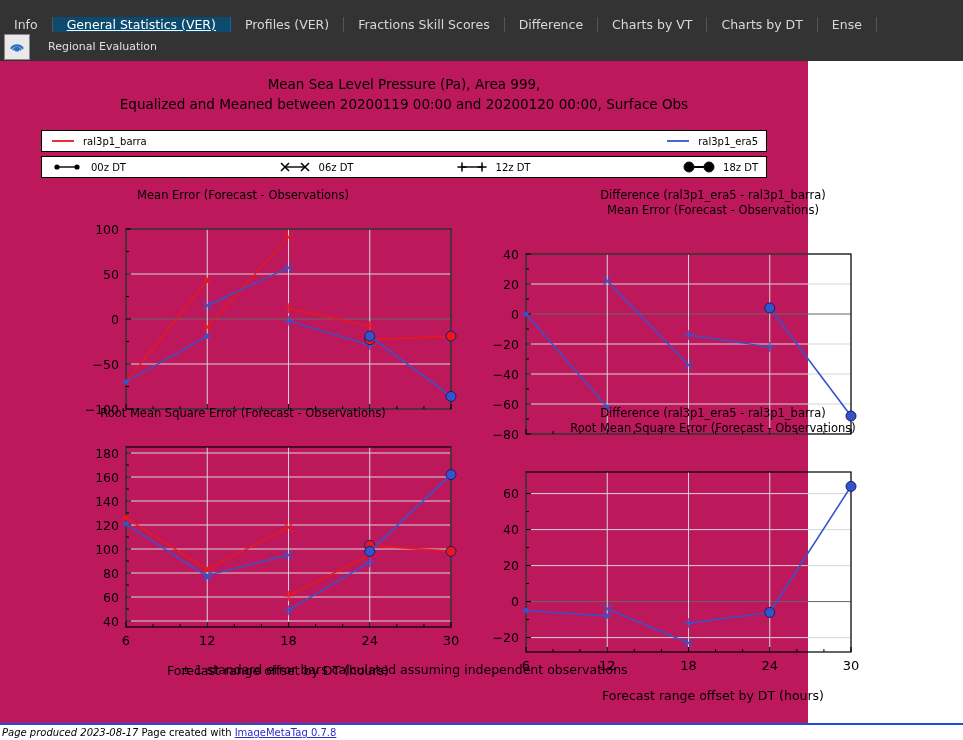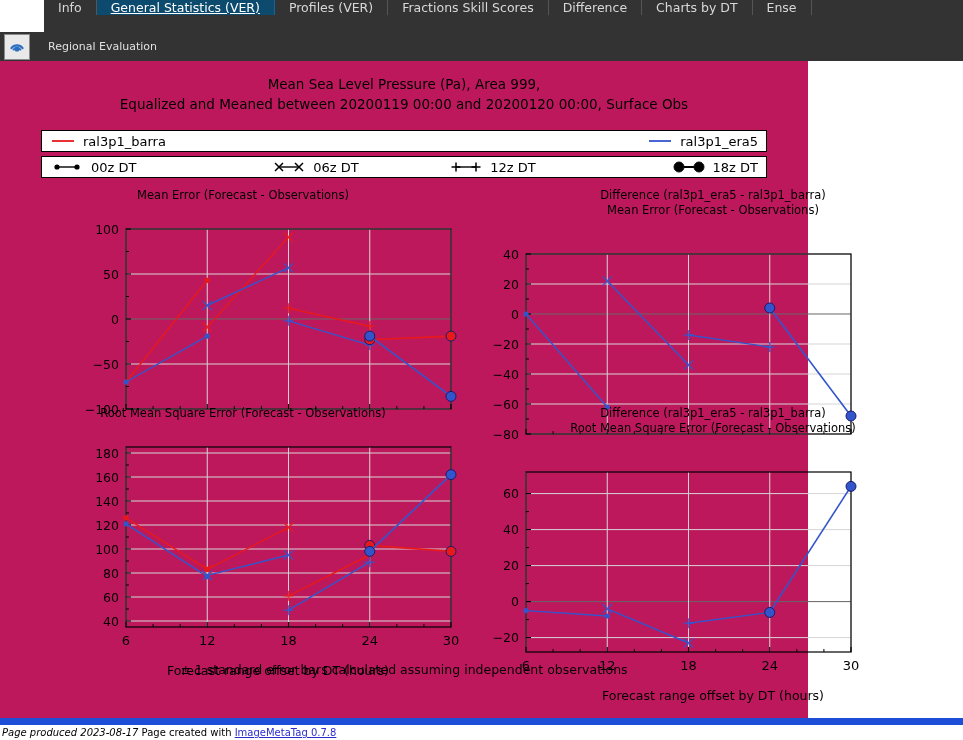--- a/index.html
+++ b/index.html
@@ -9,24 +9,23 @@
     background: #ffffff;
     font-family: "DejaVu Sans", sans-serif;
     overflow: hidden;
   }
 
   
   #tabbar {
     height: 32px;
     background: #333333;
     display: flex;
-    align-items: flex-start;
+    align-items: flex-end;
     overflow: hidden;
     white-space: nowrap;
-    margin-left: 44px;
   }
   .tab {
     display: flex;
     align-items: center;
     padding: 0 14px;
     color: #d8d8d8;
     font-size: 12.5px;
     border-right: 1px solid #555;
     cursor: pointer;
     flex: 0 0 auto;
@@ -92,21 +91,21 @@
   }
   #legend-dt {
     width: 726px;
     height: 22px;
     margin-top: 4px;
     padding: 0 8px;
   }
   .leg-entry {
     display: flex;
     align-items: center;
-    font-size: 13px;
+    font-size: 10px;
     color: #000;
     text-align: right;
   }
   .leg-entry .lbl { margin-left: 7px; }
   .dtcell { flex: 1 1 0; display: flex; align-items: center; }
   .dtcell.r { justify-content: flex-end; }
   .dtcell.c { justify-content: center; }
 
   
   #charts {
@@ -138,21 +137,21 @@
   }
 
   
   #footer {
     position: absolute;
     left: 0; bottom: 0;
     width: 963px;
     font-size: 10px;
     color: #000;
     padding: 2px 2px;
-    border-top: 7px solid #1d4ed8;
+    border-top: 2px solid #1d4ed8;
     background: #fff;
   }
   #footer .ital { font-style: italic; }
   #footer a { color: #2b2bd0; }
 </style>
 </head>
 <body>
 
 <div id="tabbar">
     <div class="tab">
@@ -162,20 +161,23 @@
       <span>General Statistics (VER)</span>
     </div>
     <div class="tab">
       <span>Profiles (VER)</span>
     </div>
     <div class="tab">
       <span>Fractions Skill Scores</span>
     </div>
     <div class="tab">
       <span>Difference</span>
+    </div>
+    <div class="tab">
+      <span>Charts by VT</span>
     </div>
     <div class="tab">
       <span>Charts by DT</span>
     </div>
     <div class="tab">
       <span>Ense</span>
     </div>
   </div>
 
 <div id="headerbar">

